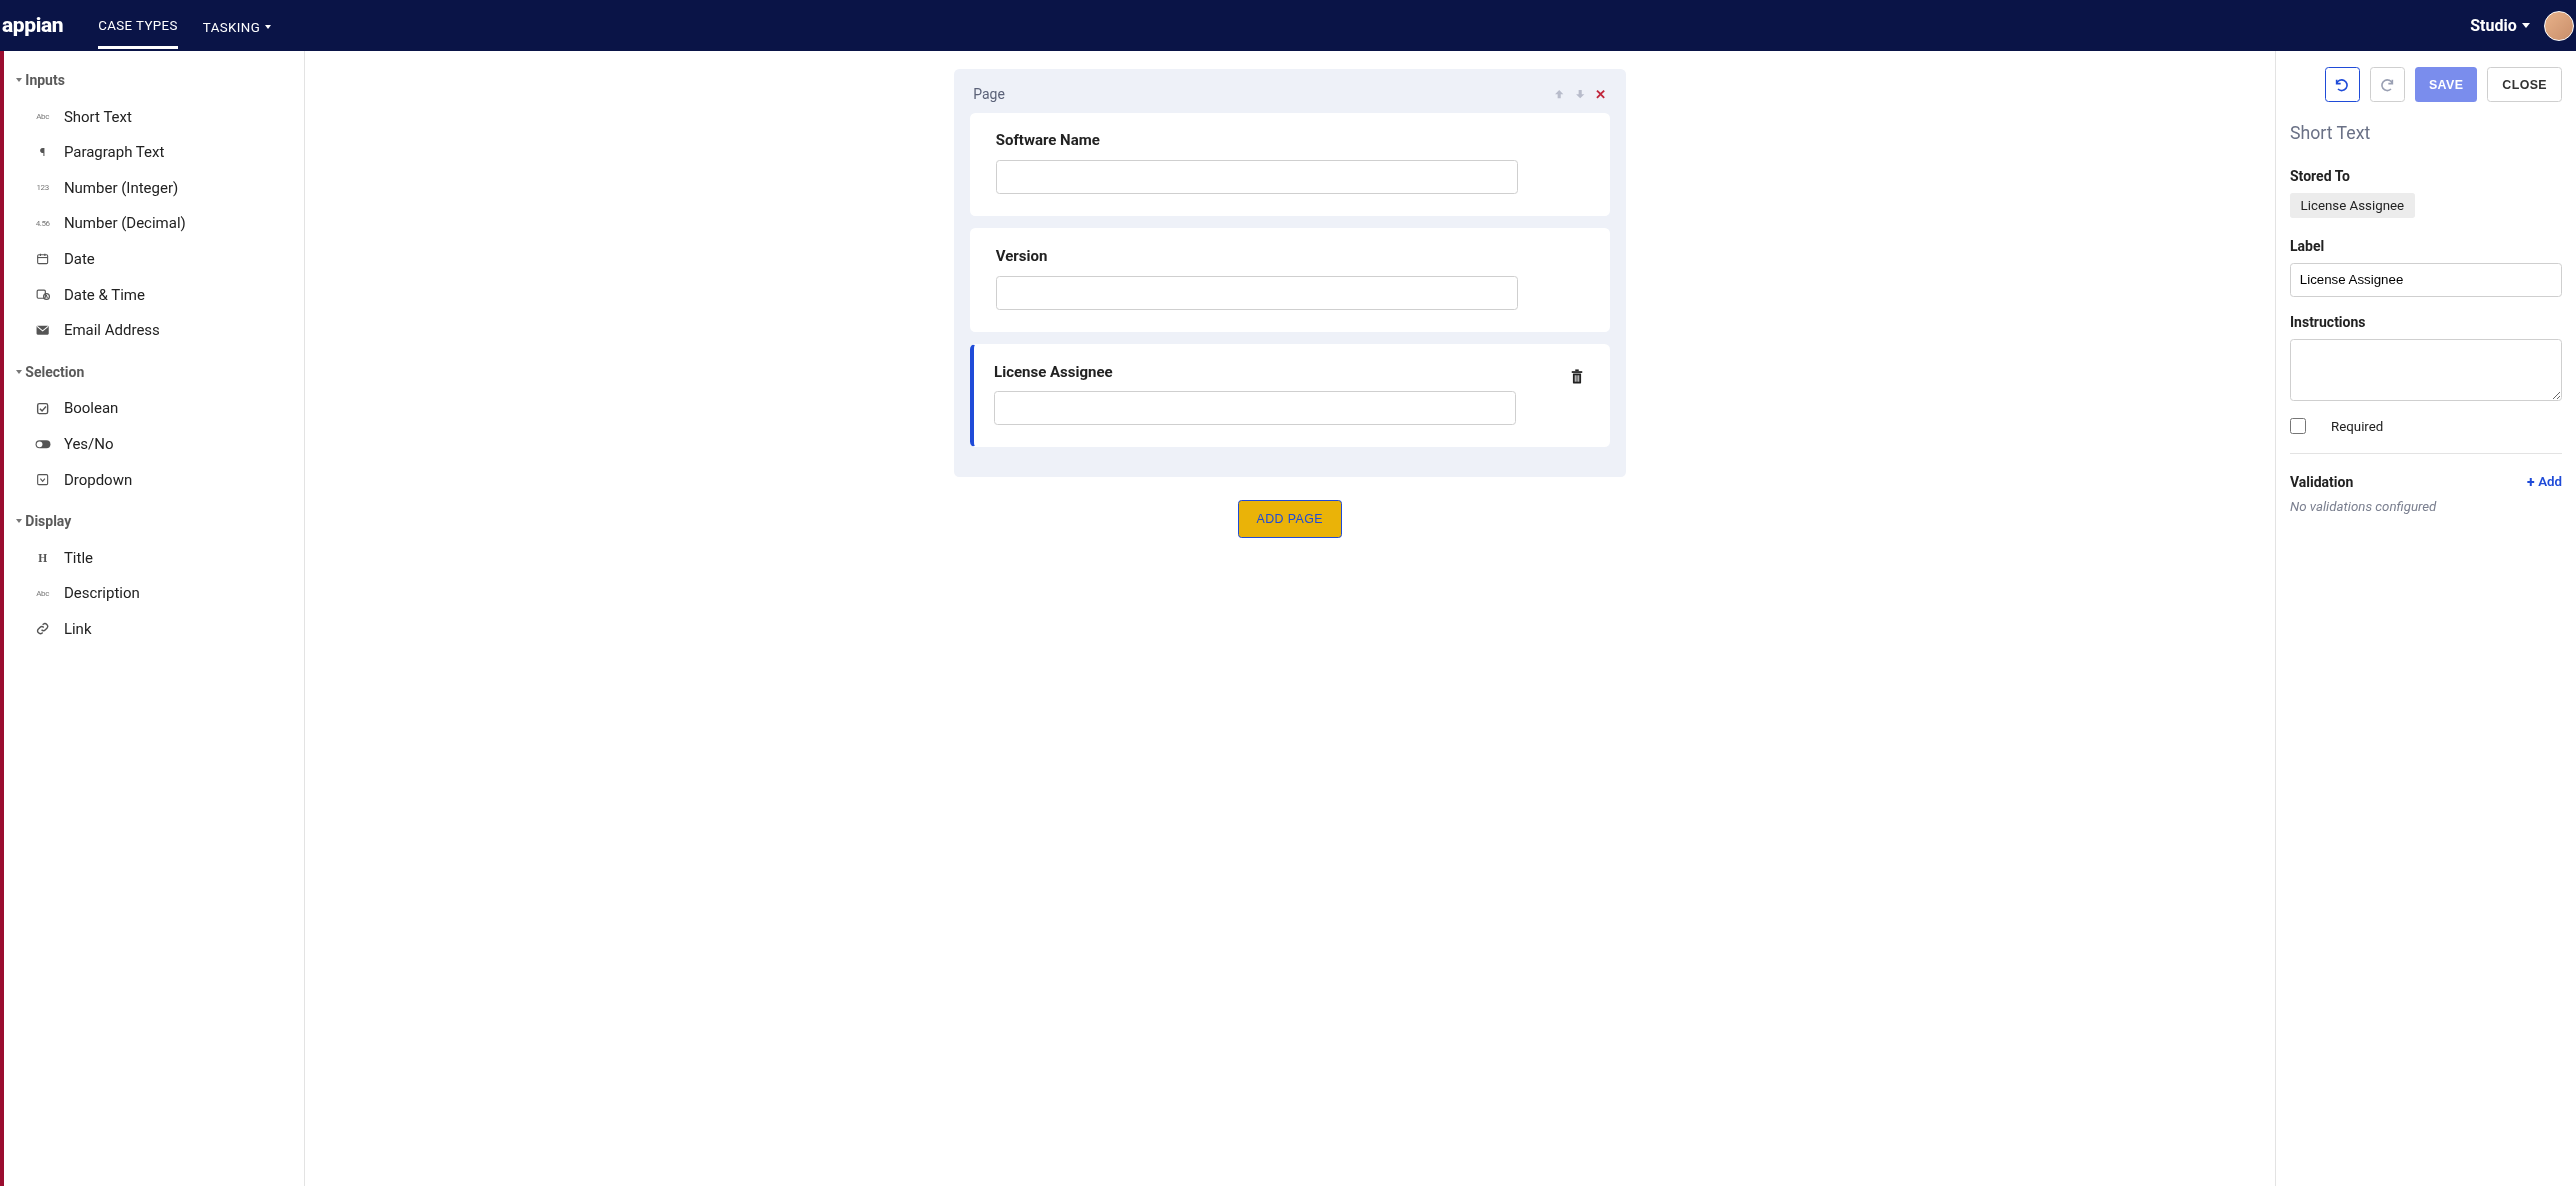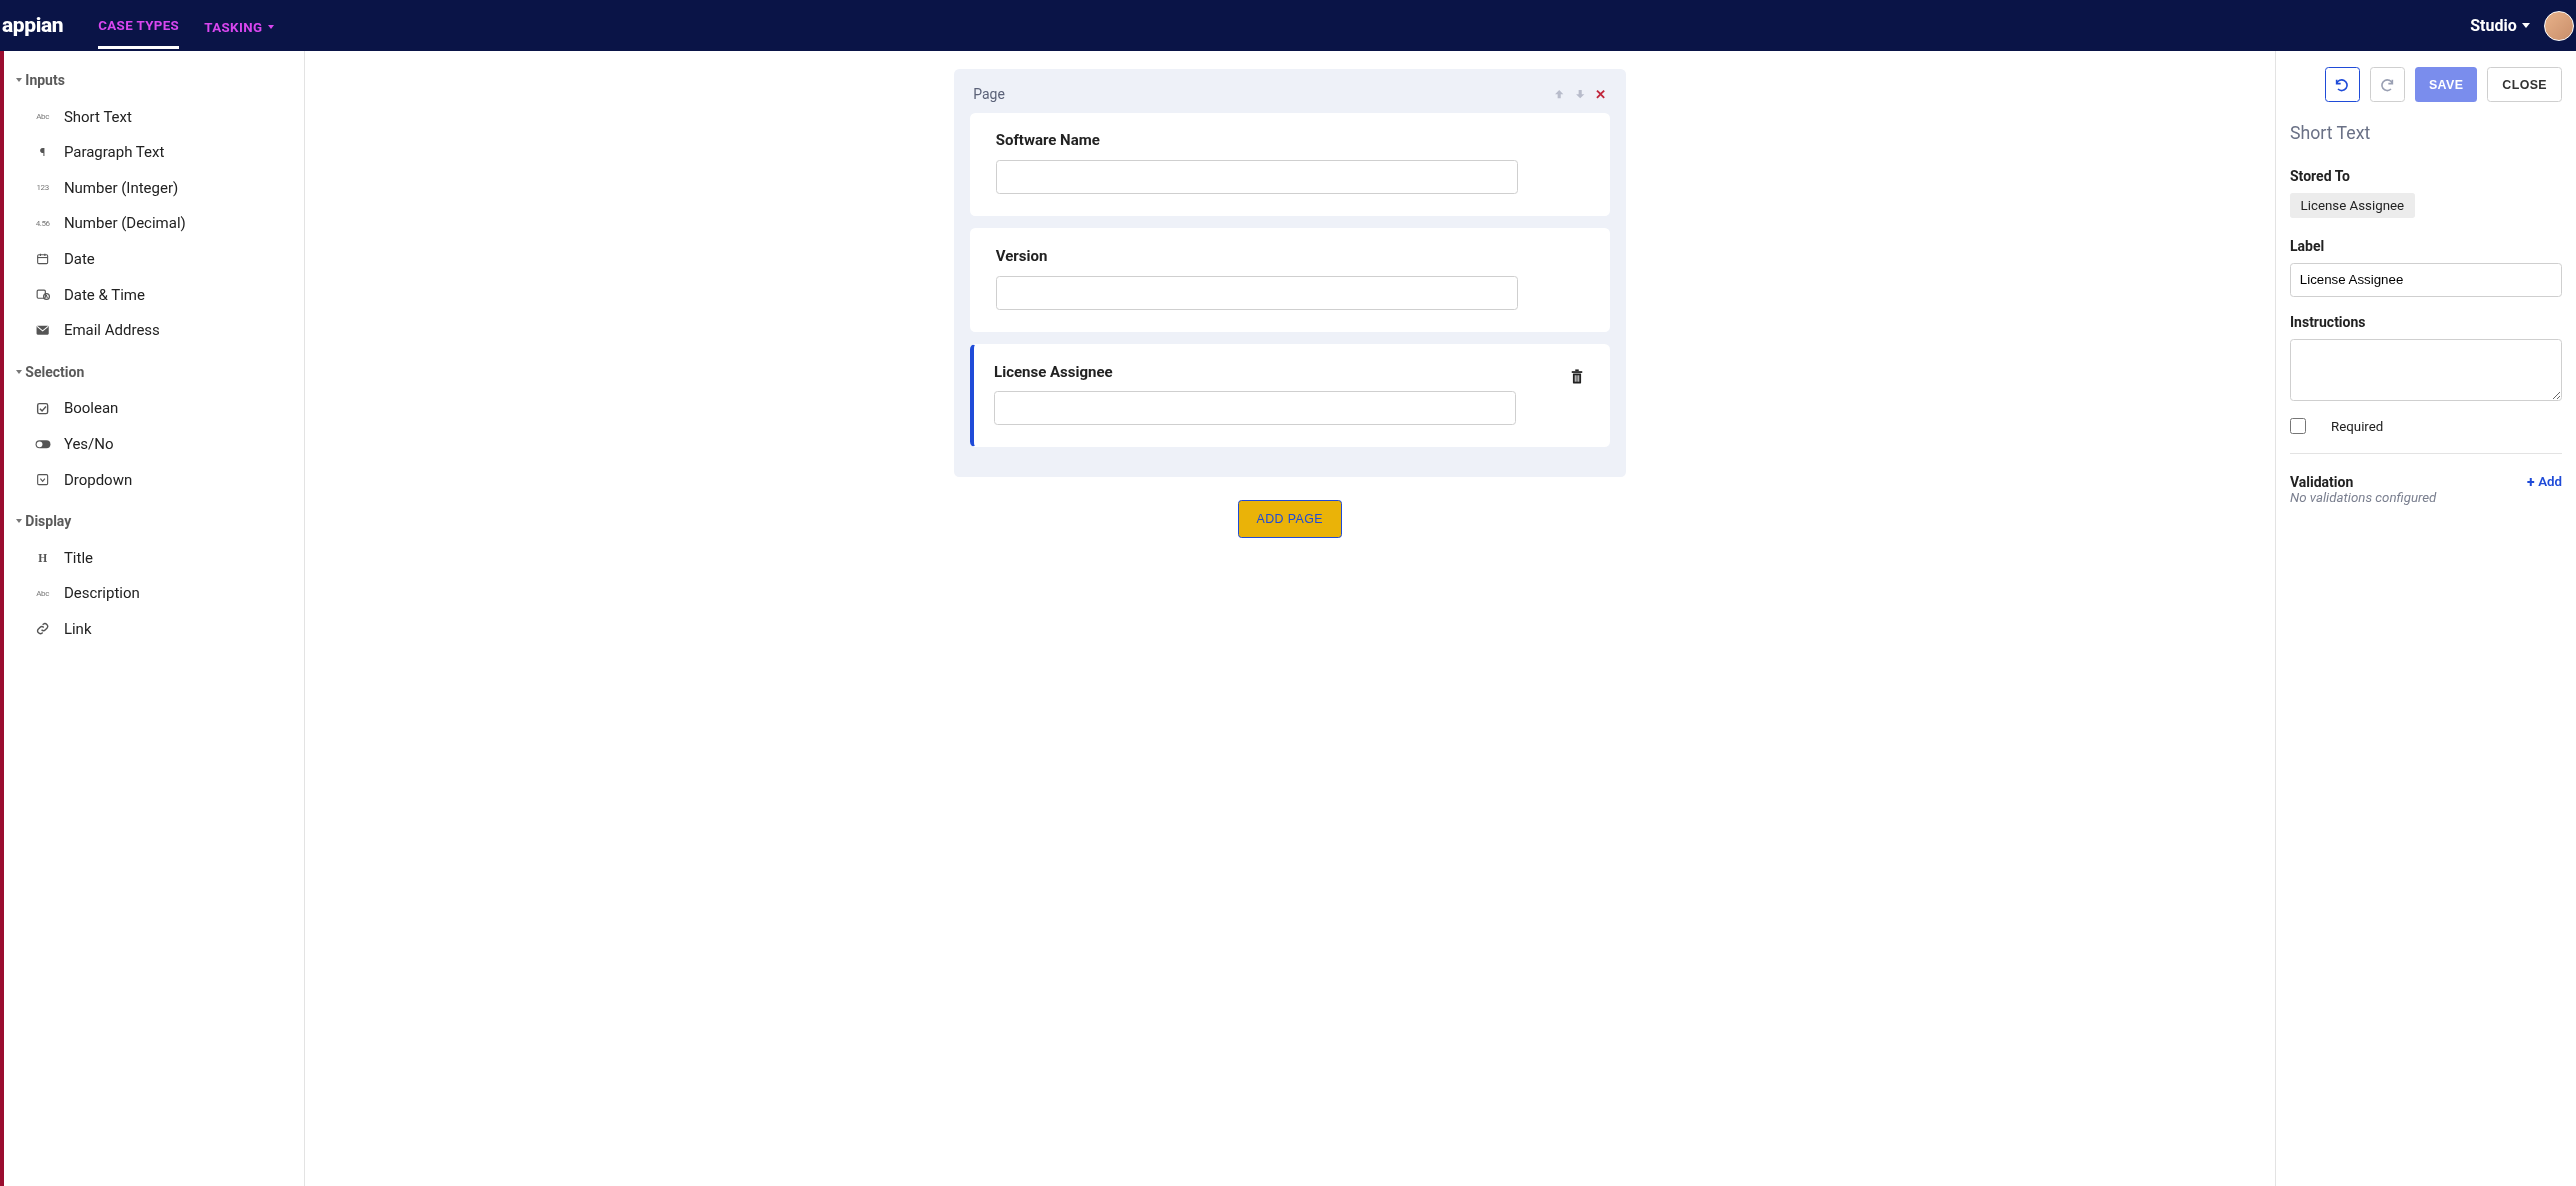--- a/index.html
+++ b/index.html
@@ -3,21 +3,21 @@
 <meta charset="utf-8">
 <style>
 * { box-sizing: border-box; margin: 0; padding: 0; }
 body { font-family: -apple-system, BlinkMacSystemFont, "Segoe UI", Roboto, Helvetica, Arial, sans-serif; font-size: 13.3px; color: #222; background: #fff; }
 
 
 .topbar { background: #0a1447; color: #fff; height: 51px; display: flex; align-items: center; padding: 0 2px; justify-content: space-between; }
 .topbar-left { display: flex; align-items: center; gap: 35px; }
 .logo { font-weight: 800; font-size: 21px; letter-spacing: -0.4px; color: #fff; display:flex; align-items:center;}
 .nav-items { display: flex; gap: 25px; }
-.nav-item { color: #d946ef; font-weight: 700; font-size: 13.3px; letter-spacing: 0.4px; padding: 16px 0 12.4px; cursor: pointer; display: flex; align-items: center; gap: 5.3px; }
+.nav-item { color: #ffffff; font-weight: 400; font-size: 13.3px; letter-spacing: 0.4px; padding: 16px 0 12.4px; cursor: pointer; display: flex; align-items: center; gap: 5.3px; }
 .nav-item.active { border-bottom: 3.5px solid #fff; }
 .topbar-right { display: flex; align-items: center; gap: 14px; }
 .workspace { font-weight: 700; font-size: 16px; display: flex; align-items: center; gap: 5.3px; cursor: pointer; }
 .avatar { width: 30px; height: 30px; border-radius: 50%; background: linear-gradient(135deg,#e8b28a,#c98e6a); border:1.8px solid #fff; cursor: pointer; }
 
 
 .main { display: flex; height: calc(100vh - 51px); }
 .left-line { width: 3.5px; background: #9a0d2f; }
 
 
@@ -55,21 +55,21 @@
 .btn { height:35px; padding: 0 14px; border-radius:3.5px; font-weight:700; font-size:12.4px; letter-spacing:0.4px; cursor:pointer; display:inline-flex; align-items:center; }
 .btn-save { background:#7a8ded; color:#fff; border:none; }
 .btn-close { background:#fff; color:#333; border:0.9px solid #cfcfcf; }
 .props-type { color:#6a7186; font-size:17.7px; margin-bottom: 25px; }
 .prop-label { font-weight:700; font-size:14px; margin-bottom:8.8px; display:block; }
 .prop-tag { display:inline-block; background:#ececec; padding:5.3px 10.6px; border-radius:2.7px; font-size:13.3px; margin-bottom: 19.4px; }
 .prop-input { width:100%; height:34px; border:0.9px solid #cfcfcf; border-radius:3.5px; padding:0 8.8px; font-size:13.3px; margin-bottom:17.7px; }
 .prop-textarea { width:100%; height:62px; border:0.9px solid #cfcfcf; border-radius:3.5px; padding:7px 8.8px; font-size:13.3px; margin-bottom:14px; resize: both; }
 .checkbox-row { display:flex; align-items:center; gap:25px; margin-bottom:19.4px; padding-bottom:19.4px; border-bottom:0.9px solid #e3e3e3;}
 .checkbox-row input { width:16px; height:16px; }
-.validation-header { display:flex; justify-content:space-between; align-items:center; margin-bottom:0;}
+.validation-header { display:flex; justify-content:space-between; align-items:center; margin-bottom:9px;}
 .add-link { color:#1f4bd8; font-weight:600; cursor:pointer; display:flex; align-items:center; gap:3.5px; font-size:13.3px; }
 .no-val { color:#7a7f8f; font-style:italic; font-size:13.3px; }
 
 svg { display:block; }
 .caret-down { width:0; height:0; border-left:4.4px solid transparent; border-right:4.4px solid transparent; border-top:5.3px solid currentColor; display:inline-block; }
 .caret-down-sm { width:0; height:0; border-left:3.5px solid transparent; border-right:3.5px solid transparent; border-top:4.4px solid currentColor; display:inline-block; }
 </style>
 </head>
 <body>
 

